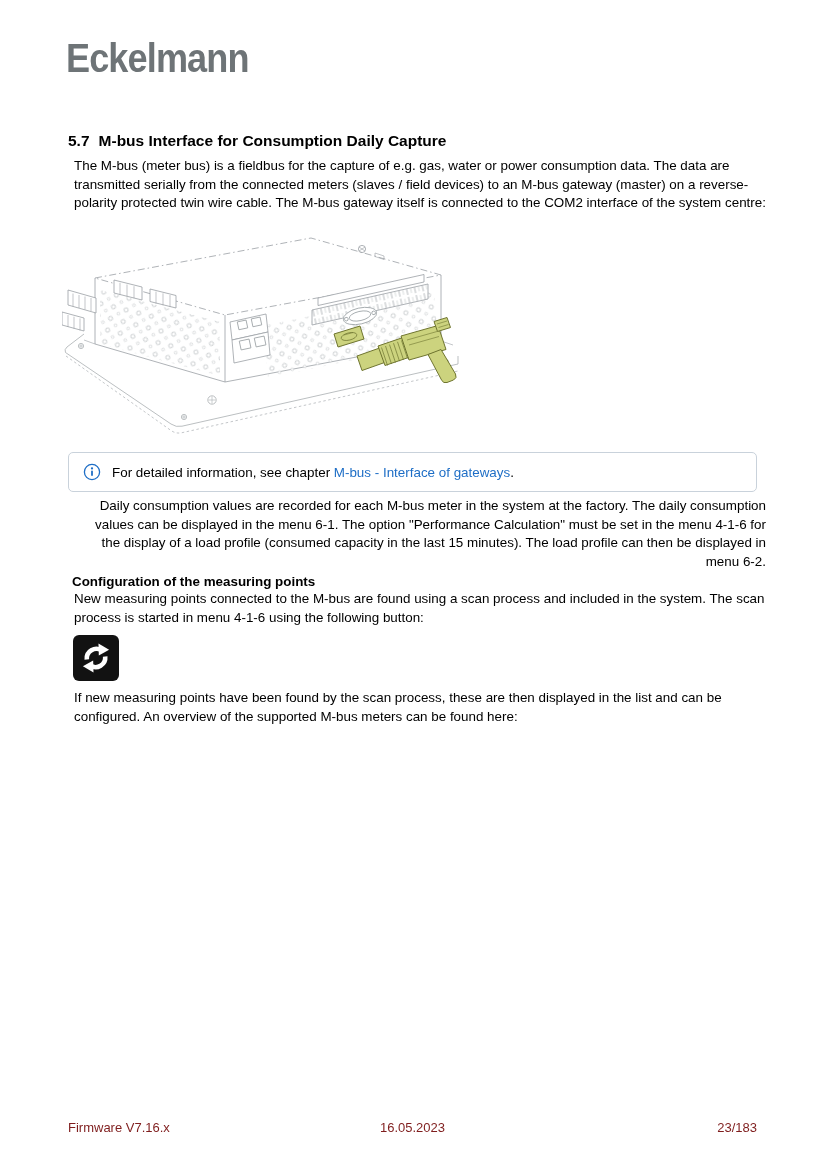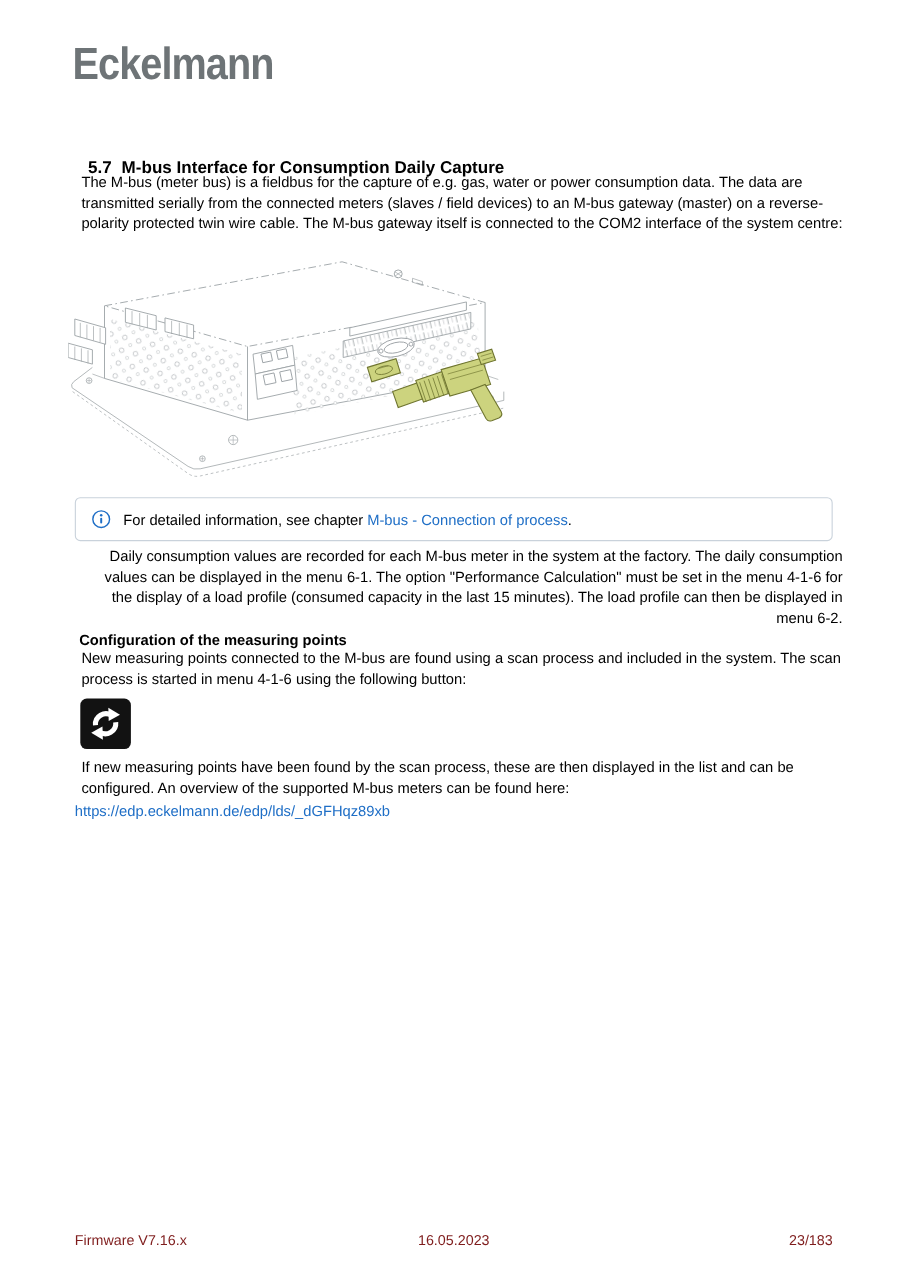--- a/index.html
+++ b/index.html
@@ -7,21 +7,21 @@
   .page{
     position:relative; width:809px; height:1169px; background:#ffffff;
     font-family:"Liberation Sans", sans-serif; color:#000; overflow:hidden;
   }
   .logo{
     position:absolute; left:66px; top:38px;
     font-size:41px; font-weight:bold; color:#6e7477; line-height:1;
     letter-spacing:-1px; transform:scaleX(.88); transform-origin:left top;
   }
   .h-section{
-    position:absolute; left:68px; top:132px; margin:12px;
+    position:absolute; left:68px; top:132px; margin:0;
     font-size:15.5px; font-weight:bold; display:flex; gap:9px; width:692px;
   }
   .para{
     position:absolute; left:74px; width:692px; margin:0;
     font-size:13.4px; line-height:18.6px;
   }
   #para-intro{ top:157px; }
   #para-daily{ top:497px;text-align:right; }
   #para-found{ top:689px; }
   .subhead{
@@ -162,21 +162,21 @@
       <path d="M366 126.5 L379 121.5 L393.5 146 Q395.5 150 391.5 152 L385 154.5 Q381.5 155.5 379.8 152.5 Z"></path>
     </g>
   </svg>
 
   <div class="infobox">
     <svg width="18" height="18" viewBox="0 0 18 18">
       <circle cx="9" cy="9" r="7.6" fill="none" stroke="#1e6ec6" stroke-width="1.3"></circle>
       <circle cx="9" cy="5.4" r="1.15" fill="#1e6ec6"></circle>
       <rect x="8.1" y="7.6" width="1.8" height="5.4" rx="0.9" fill="#1e6ec6"></rect>
     </svg>
-    <p><span>For detailed information, see chapter </span><a href="#">M-bus - Connection of process</a><span>.</span></p>
+    <p><span>For detailed information, see chapter </span><a href="#">M-bus - Interface of gateways</a><span>.</span></p>
   </div>
 
   <p class="para" id="para-daily">Daily consumption values are recorded for each M-bus meter in the system at the factory. The daily consumption values can be displayed in the menu 6-1. The option "Performance Calculation" must be set in the menu 4-1-6 for the display of a load profile (consumed capacity in the last 15 minutes). The load profile can then be displayed in menu 6-2.</p>
 
   <p class="subhead">Configuration of the measuring points</p>
 
   <p class="para" id="para-scan" style="top:590px">New measuring points connected to the M-bus are found using a scan process and included in the system. The scan process is started in menu 4-1-6 using the following button:</p>
 
   <div class="scanbtn">
     <svg width="34" height="34" viewBox="0 0 48 48">
@@ -186,21 +186,20 @@
       </g>
       <g transform="rotate(180 24 24)">
         <path d="M11 26 A13.5 13.5 0 0 1 32 13.5" stroke="#ffffff" stroke-width="6.5" fill="none"></path>
         <polygon points="27.5,3.5 42.5,12.5 28,20.5" fill="#ffffff"></polygon>
       </g>
     </svg>
   </div>
 
   <p class="para" id="para-found">If new measuring points have been found by the scan process, these are then displayed in the list and can be configured. An overview of the supported M-bus meters can be found here:</p>
 
-  <a class="urllink" href="#">https://edp.eckelmann.de/edp/lds/_dGFHqz89xb</a>
 
   <div class="footer">
     <span class="l">Firmware V7.16.x</span>
     <span class="c">16.05.2023</span>
     <span class="r">23/183</span>
   </div>
 
 </div>
 
 </body></html>

